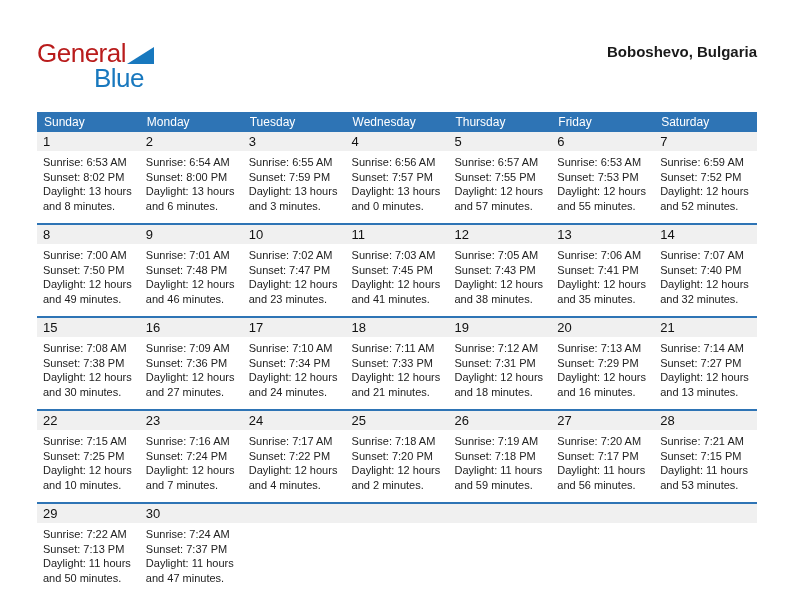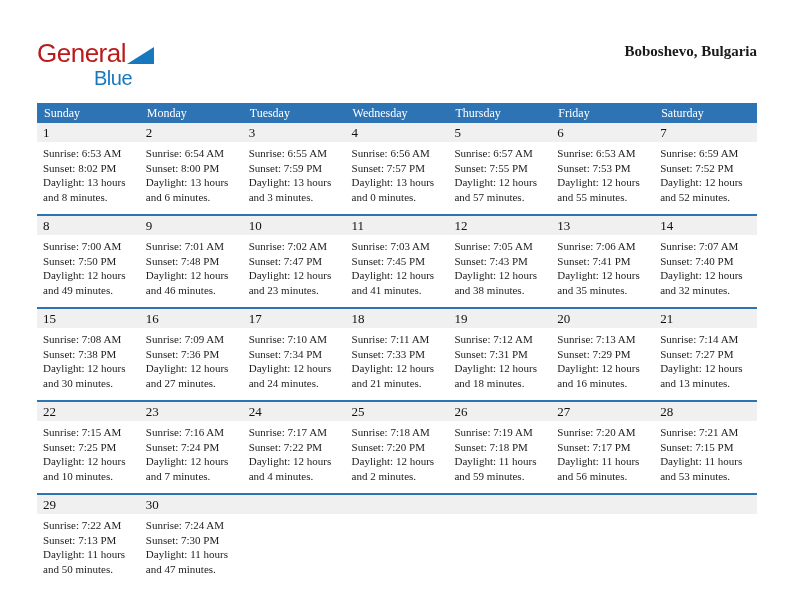--- a/index.html
+++ b/index.html
@@ -16,29 +16,29 @@
   
   .logo { position:absolute; left:37px; top:40px; }
   .logo-row1 { display:flex; align-items:flex-end; }
   .logo-general { font-size:26px; line-height:26px; color:#b91c1c; letter-spacing:-0.5px; }
   .logo-triangle {
     width:0; height:0;
     border-left:27px solid transparent;
     border-bottom:17px solid #1878be;
     margin-left:1px; margin-bottom:2px;
   }
-  .logo-blue { font-size:20px; line-height:24px; color:#1878be; margin-left:57px; letter-spacing:-0.5px; }
+  .logo-blue { font-size:26px; line-height:24px; color:#1878be; margin-left:57px; letter-spacing:-0.5px; }
 
   
   .title-block { position:absolute; right:35px; top:34px; text-align:right; }
   .month-title { font-size:29px; line-height:32px; font-weight:400; color:#1a1a1a; }
-  .location { font-size:15px; font-weight:700; color:#1a1a1a; margin-top:9px;font-family:Liberation Serif, serif; }
+  .location { font-size:15px; font-weight:700; color:#1a1a1a; margin-top:9px; }
 
   
-  .calendar { position:absolute; left:37px; top:103px; width:720px;font-family:Liberation Serif, serif; }
+  .calendar { position:absolute; left:37px; top:112px; width:720px; }
   .day-headers { display:flex; background:#2e74b5; height:20px; align-items:center; }
   .day-header { flex:1 1 0; color:#ffffff; font-size:12px; padding-left:7px; white-space:nowrap; overflow:hidden; }
 
   .week-row { display:flex; border-top:2px solid #2e74b5; }
   .week-row.first { border-top:none; }
   .day-cell { flex:1 1 0; min-width:0; }
   .day-num {
     background:#f0f0f0; height:19px; line-height:19px;
     font-size:13px; color:#111111; padding-left:6px;
   }
@@ -340,21 +340,21 @@
               <div class="info-line">Sunrise: 7:22 AM</div>
               <div class="info-line">Sunset: 7:13 PM</div>
               <div class="info-line">Daylight: 11 hours</div>
               <div class="info-line">and 50 minutes.</div>
             </div>
           </div>
           <div class="day-cell">
             <div class="day-num">30</div>
             <div class="day-info">
               <div class="info-line">Sunrise: 7:24 AM</div>
-              <div class="info-line">Sunset: 7:30 PM</div>
+              <div class="info-line">Sunset: 7:37 PM</div>
               <div class="info-line">Daylight: 11 hours</div>
               <div class="info-line">and 47 minutes.</div>
             </div>
           </div>
           <div class="day-cell">
             <div class="day-num"></div>
             <div class="day-info"></div>
           </div>
           <div class="day-cell">
             <div class="day-num"></div>

